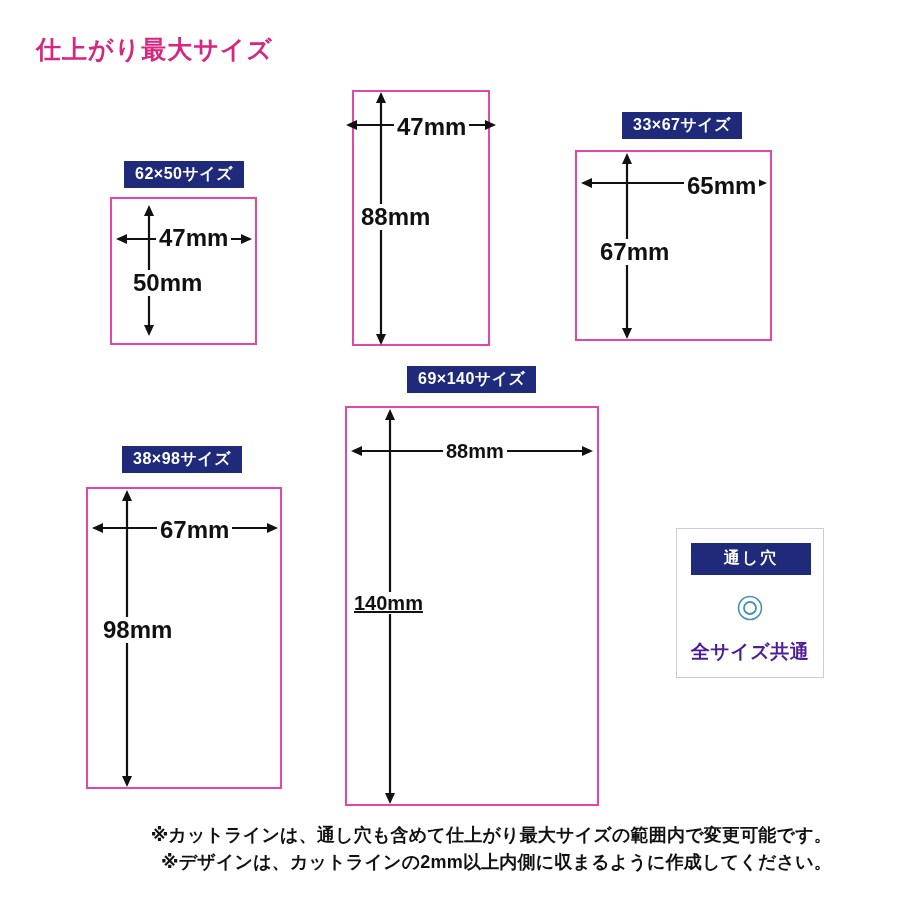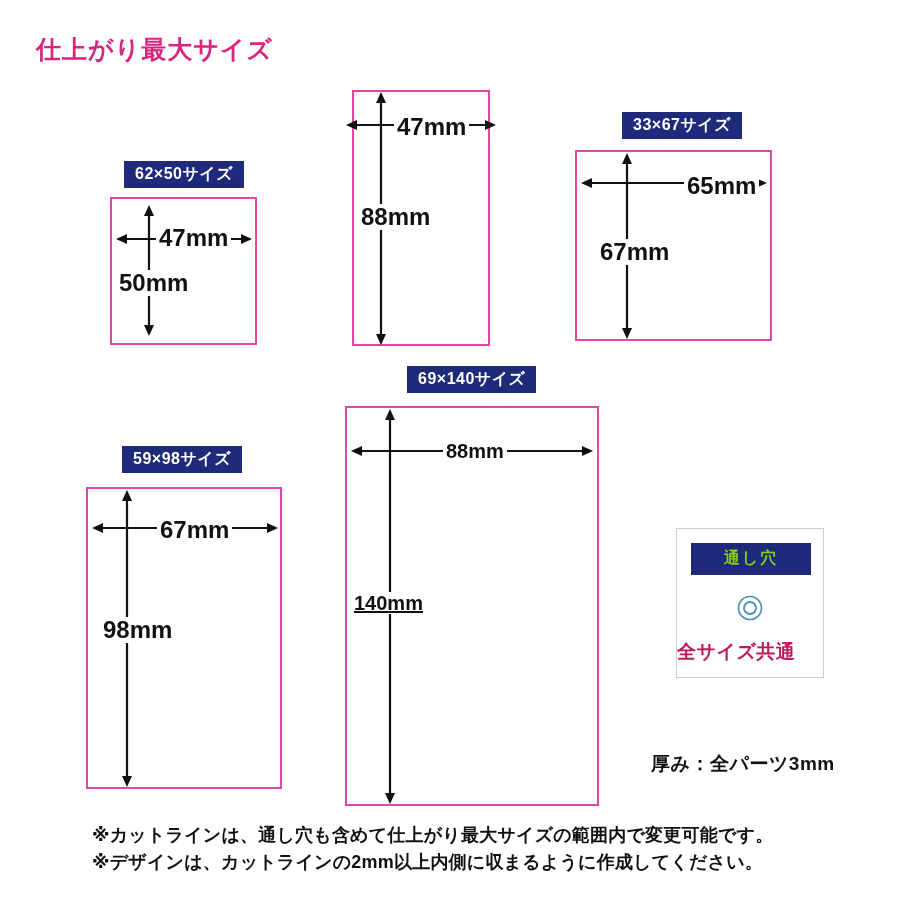--- a/index.html
+++ b/index.html
@@ -89,21 +89,21 @@
     border: 1px solid #c9cdd4;
     background: #ffffff;
     box-sizing: border-box;
   }
   .hole-card .hole-chip {
     position: absolute;
     left: 14px;
     top: 14px;
     width: 120px;
     background: #1f2a7a;
-    color: #84cc16;
+    color: #ffffff;
     font-size: 16px;
     font-weight: bold;
     letter-spacing: 2px;
     text-align: center;
     padding: 5px 0 6px 0;
     box-sizing: border-box;
   }
   .hole-icon {
     position: absolute;
     left: 0;
@@ -112,23 +112,24 @@
     height: 34px;
     display: flex;
     align-items: center;
     justify-content: center;
   }
   .hole-card .hole-caption {
     position: absolute;
     left: 0;
     right: 0;
     bottom: 12px;
+    text-align: center;
     font-size: 19px;
     font-weight: bold;
-    color: #be185d;
+    color: #4c1d95;
     letter-spacing: 0.5px;
   }
 
   
   .thickness-note {
     position: absolute;
     left: 651px;
     top: 751px;
     font-size: 19px;
     font-weight: bold;
@@ -136,20 +137,21 @@
     white-space: nowrap;
     letter-spacing: 0.5px;
   }
 
   
   .footer-notes {
     position: absolute;
     left: 92px;
     top: 822px;
     width: 740px;
+    text-align: right;
   }
   .footer-notes .note {
     font-size: 18px;
     font-weight: bold;
     color: #111111;
     line-height: 1.48;
     white-space: nowrap;
     letter-spacing: 0.2px;
   }
 </style>
@@ -173,21 +175,21 @@
   </div>
   <div class="dim-label" style="left:156px; top:225px;">47mm</div>
 
   <div class="dim" style="left:142px; top:205px;">
     <svg width="14" height="131" viewBox="0 0 14 131">
       <line x1="7" y1="6" x2="7" y2="125" stroke="#111111" stroke-width="2.2"></line>
       <polygon points="7,0 2,11 12,11" fill="#111111"></polygon>
       <polygon points="7,131 2,120 12,120" fill="#111111"></polygon>
     </svg>
   </div>
-  <div class="dim-label" style="left:116px; top:270px;">50mm</div>
+  <div class="dim-label" style="left:130px; top:270px;">50mm</div>
 
 
   <div class="spec-rect" style="left:352px; top:90px; width:138px; height:256px;"></div>
 
   <div class="dim" style="left:346px; top:118px;">
     <svg width="150" height="14" viewBox="0 0 150 14">
       <line x1="6" y1="7" x2="144" y2="7" stroke="#111111" stroke-width="2.2"></line>
       <polygon points="0,7 11,2 11,12" fill="#111111"></polygon>
       <polygon points="150,7 139,2 139,12" fill="#111111"></polygon>
     </svg>
@@ -240,21 +242,21 @@
 
   <div class="dim" style="left:383px; top:409px;">
     <svg width="14" height="395" viewBox="0 0 14 395">
       <line x1="7" y1="6" x2="7" y2="389" stroke="#111111" stroke-width="2.2"></line>
       <polygon points="7,0 2,11 12,11" fill="#111111"></polygon>
       <polygon points="7,395 2,384 12,384" fill="#111111"></polygon>
     </svg>
   </div>
   <div class="dim-label lg" style="left:351px; top:592px;text-decoration:underline;">140mm</div>
 
-  <div class="size-chip" style="left:122px; top:446px;">59×98サイズ</div>
+  <div class="size-chip" style="left:122px; top:446px;">38×98サイズ</div>
 
   <div class="spec-rect" style="left:86px; top:487px; width:196px; height:302px;"></div>
 
   <div class="dim" style="left:92px; top:521px;">
     <svg width="186" height="14" viewBox="0 0 186 14">
       <line x1="6" y1="7" x2="180" y2="7" stroke="#111111" stroke-width="2.2"></line>
       <polygon points="0,7 11,2 11,12" fill="#111111"></polygon>
       <polygon points="186,7 175,2 175,12" fill="#111111"></polygon>
     </svg>
   </div>
@@ -275,20 +277,19 @@
     <div class="hole-icon">
       <svg width="30" height="30" viewBox="0 0 30 30">
         <circle cx="15" cy="15" r="11.5" fill="none" stroke="#4a90b8" stroke-width="1.6"></circle>
         <circle cx="15" cy="15" r="6" fill="none" stroke="#4a90b8" stroke-width="1.8"></circle>
       </svg>
     </div>
 
     <div class="hole-caption">全サイズ共通</div>
   </div>
 
-  <div class="thickness-note">厚み：全パーツ3mm</div>
 
   <div class="footer-notes">
     <div class="note">※カットラインは、通し穴も含めて仕上がり最大サイズの範囲内で変更可能です。</div>
     <div class="note">※デザインは、カットラインの2mm以上内側に収まるように作成してください。</div>
   </div>
 
 </div>
 
 </body></html>

